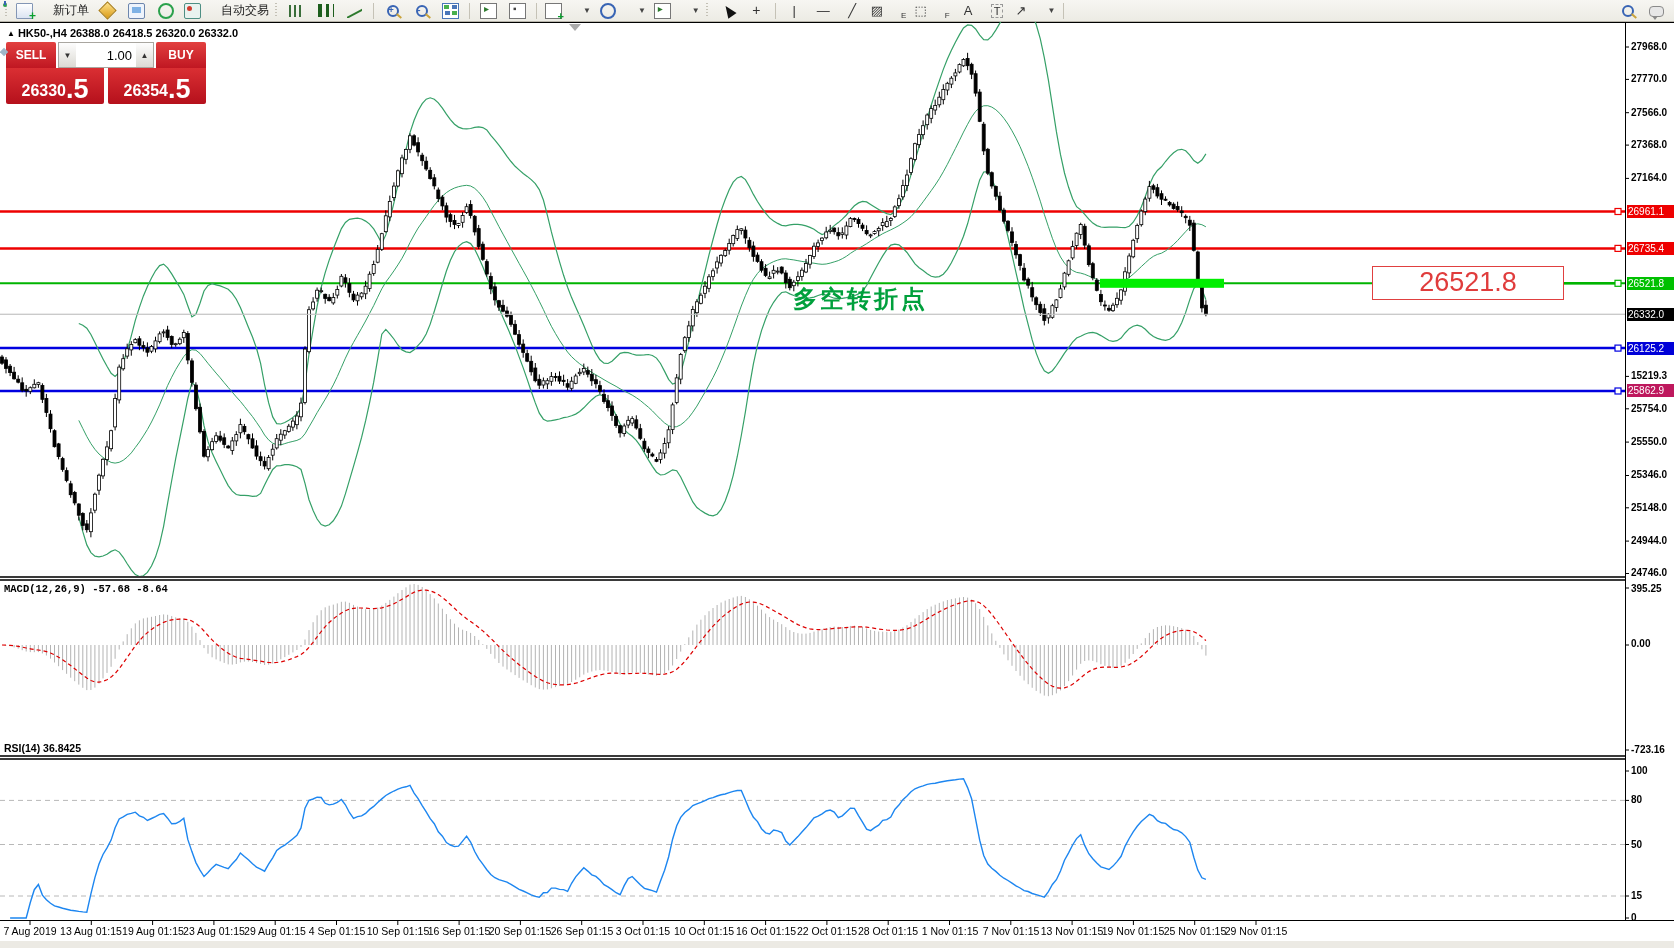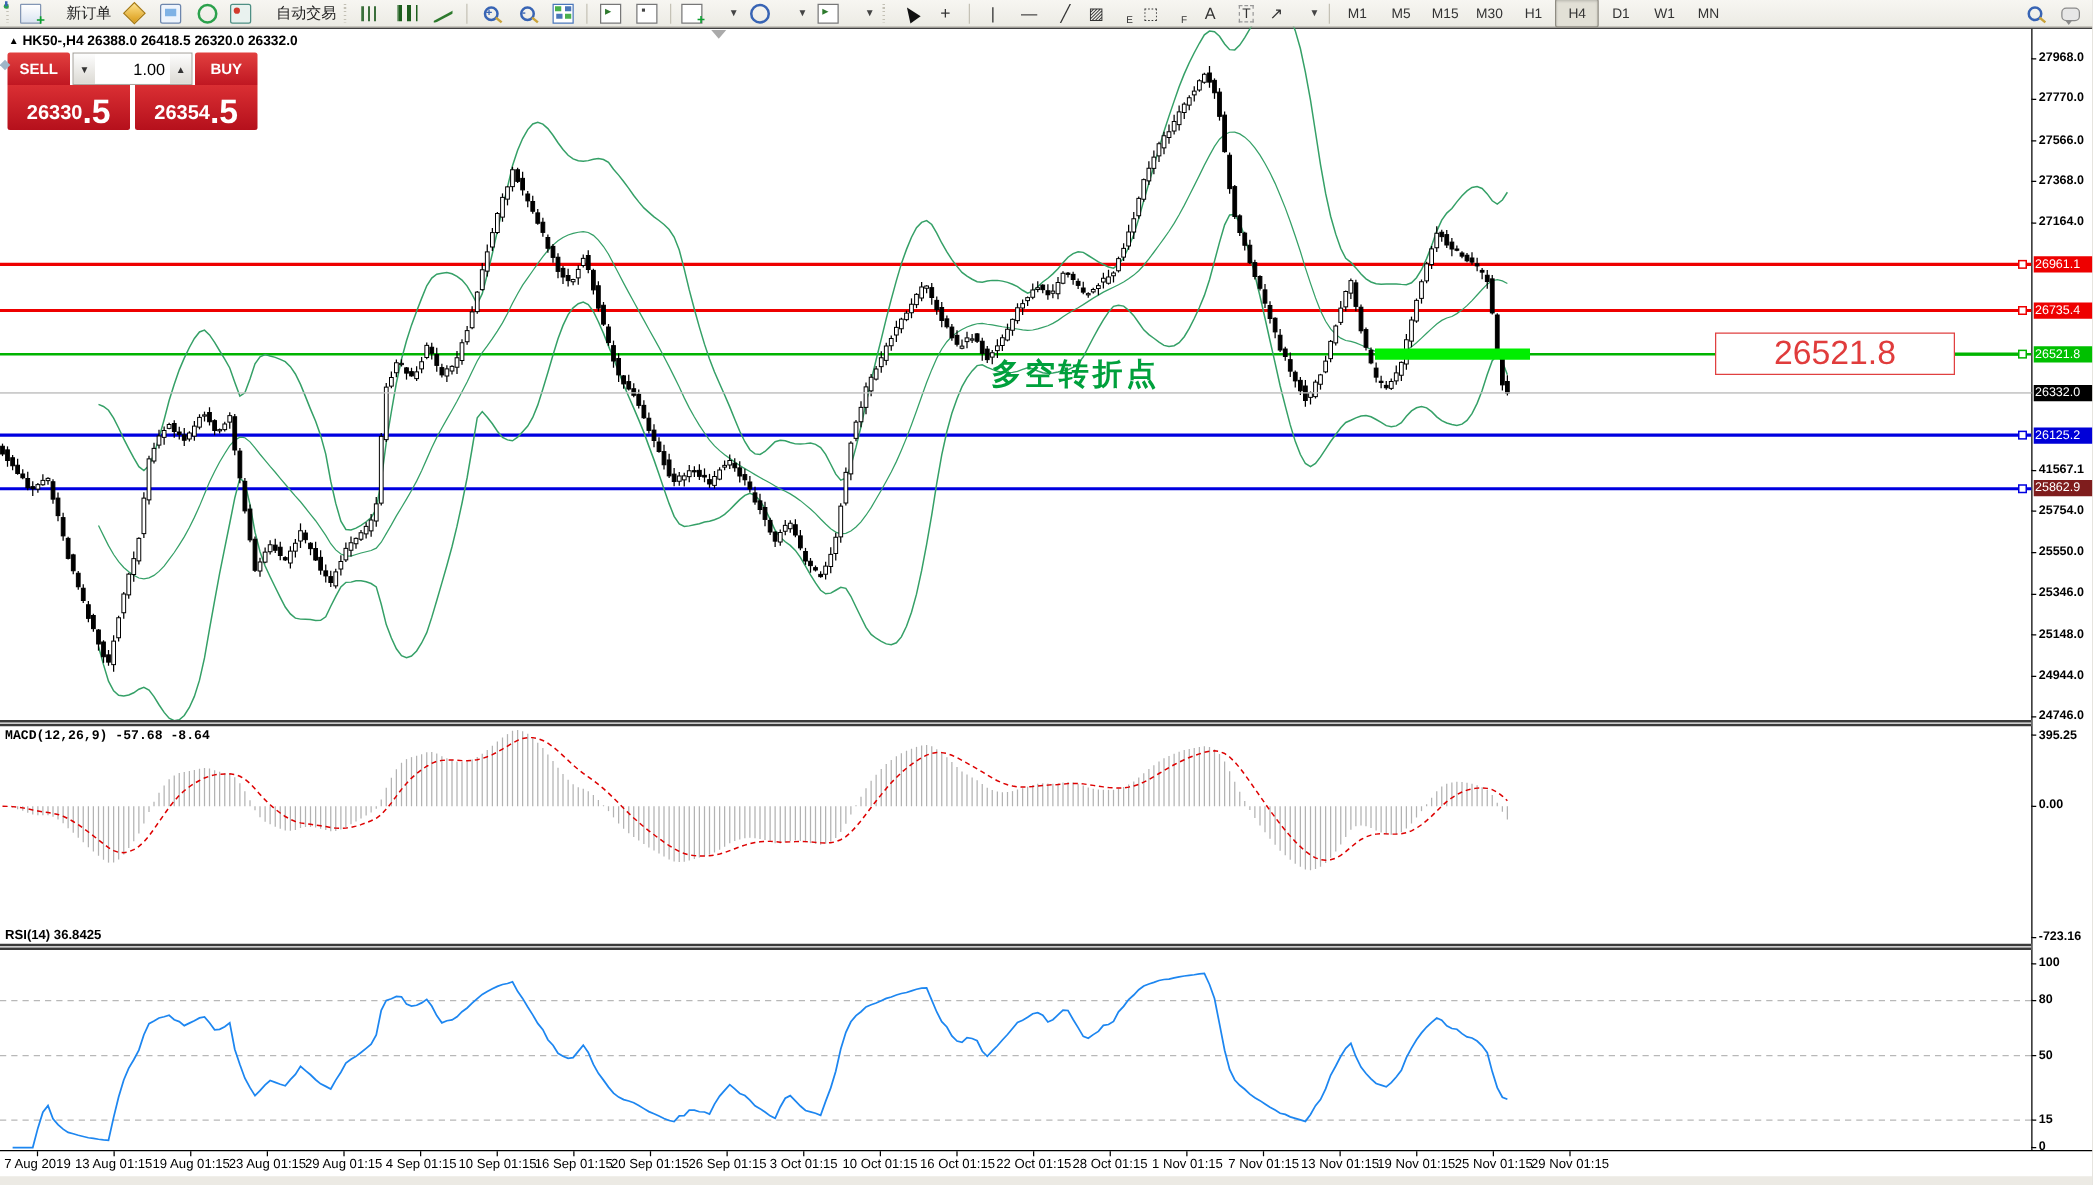--- a/index.html
+++ b/index.html
@@ -175,31 +175,20 @@
         <span class="glyph">A</span>
       </span>
     <span class="tbtn">
         <span class="boxT">T</span>
       </span>
     <span class="tbtn">
         <span class="glyph">↗</span>
         <span class="caret">▼</span>
       </span>
     <span class="vsep"></span>
-    <span id="tf-group" style="display:inline-flex;align-items:center;">
-        <span class="tbtn tf">M1</span>
-        <span class="tbtn tf">M5</span>
-        <span class="tbtn tf">M15</span>
-        <span class="tbtn tf">M30</span>
-        <span class="tbtn tf">H1</span>
-        <span class="tbtn tf pressed">H4</span>
-        <span class="tbtn tf">D1</span>
-        <span class="tbtn tf">W1</span>
-        <span class="tbtn tf">MN</span>
-      </span>
     <span style="margin-left:auto;display:inline-flex;align-items:center;">
       <span class="tbtn">
           <span class="lens"></span>
         </span>
       <span class="tbtn">
           <span class="ic ic-bubble"></span>
         </span>
     </span>
   </div>
 
@@ -1225,33 +1214,33 @@
       </div>
     </div>
   </div>
 
   <div id="labels-layer">
       <div class="ylab" style="top:41px">27968.0</div>
       <div class="ylab" style="top:73px">27770.0</div>
       <div class="ylab" style="top:107px">27566.0</div>
       <div class="ylab" style="top:139px">27368.0</div>
       <div class="ylab" style="top:172px">27164.0</div>
-      <div class="ylab" style="top:370px">41567.1</div>
+      <div class="ylab" style="top:370px">15219.3</div>
       <div class="ylab" style="top:403px">25754.0</div>
       <div class="ylab" style="top:436px">25550.0</div>
       <div class="ylab" style="top:469px">25346.0</div>
       <div class="ylab" style="top:502px">25148.0</div>
       <div class="ylab" style="top:535px">24944.0</div>
       <div class="ylab" style="top:567px">24746.0</div>
       <div class="levlab" style="top:205px;background:#ee0000">26961.1</div>
       <div class="levlab" style="top:242px;background:#ee0000">26735.4</div>
       <div class="levlab" style="top:277px;background:#00c000">26521.8</div>
       <div class="levlab" style="top:308px;background:#000000">26332.0</div>
       <div class="levlab" style="top:342px;background:#0000d8">26125.2</div>
-      <div class="levlab" style="top:384px;background:#7f1d1d">25862.9</div>
+      <div class="levlab" style="top:384px;background:#be185d">25862.9</div>
       <div class="ylab" style="top:583px">395.25</div>
       <div class="ylab" style="top:638px">0.00</div>
       <div class="ylab" style="top:744px">-723.16</div>
       <div class="ylab" style="top:765px">100</div>
       <div class="ylab" style="top:794px">80</div>
       <div class="ylab" style="top:839px">50</div>
       <div class="ylab" style="top:890px">15</div>
       <div class="ylab" style="top:912px">0</div>
       <div class="dlab" style="left:30px">7 Aug 2019</div>
       <div class="dlab" style="left:91px">13 Aug 01:15</div>

